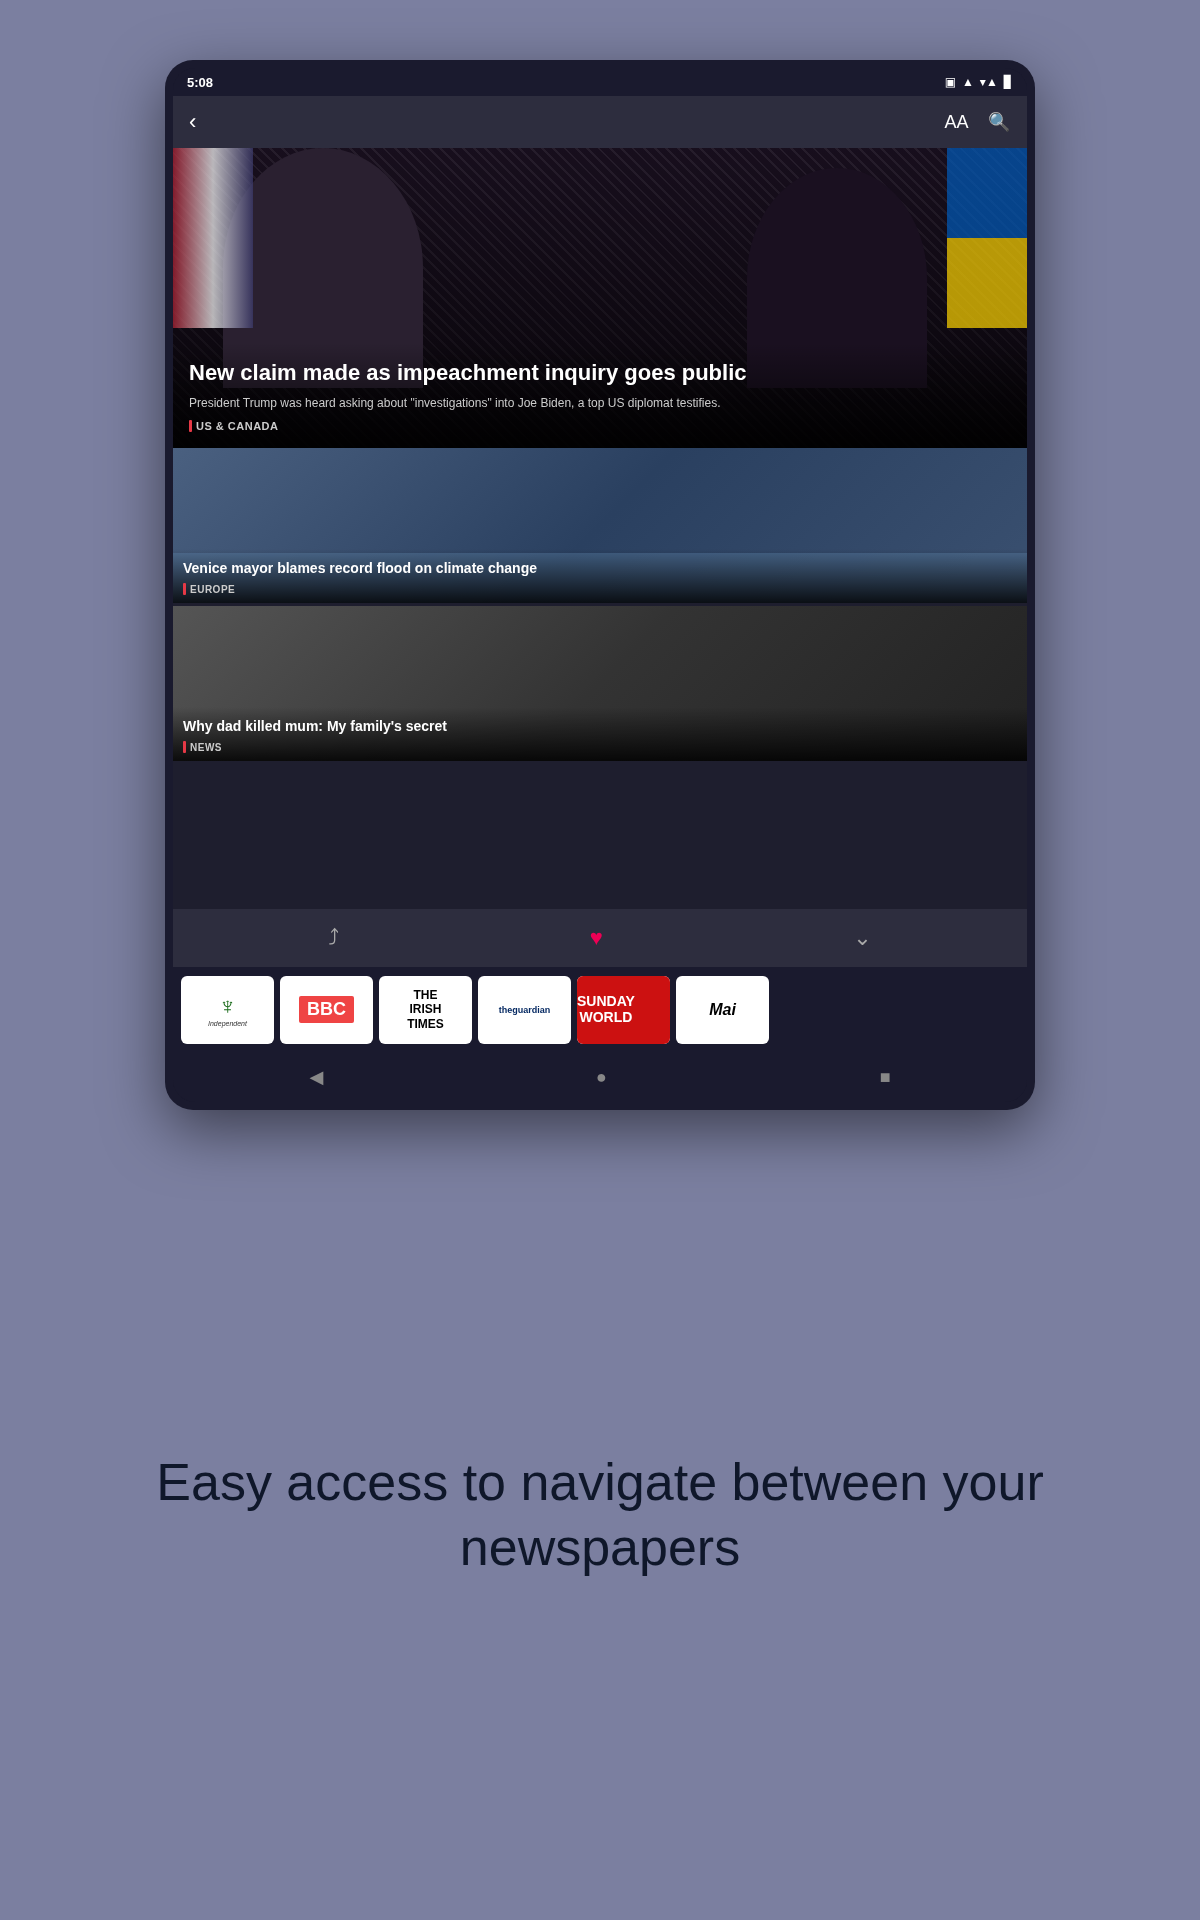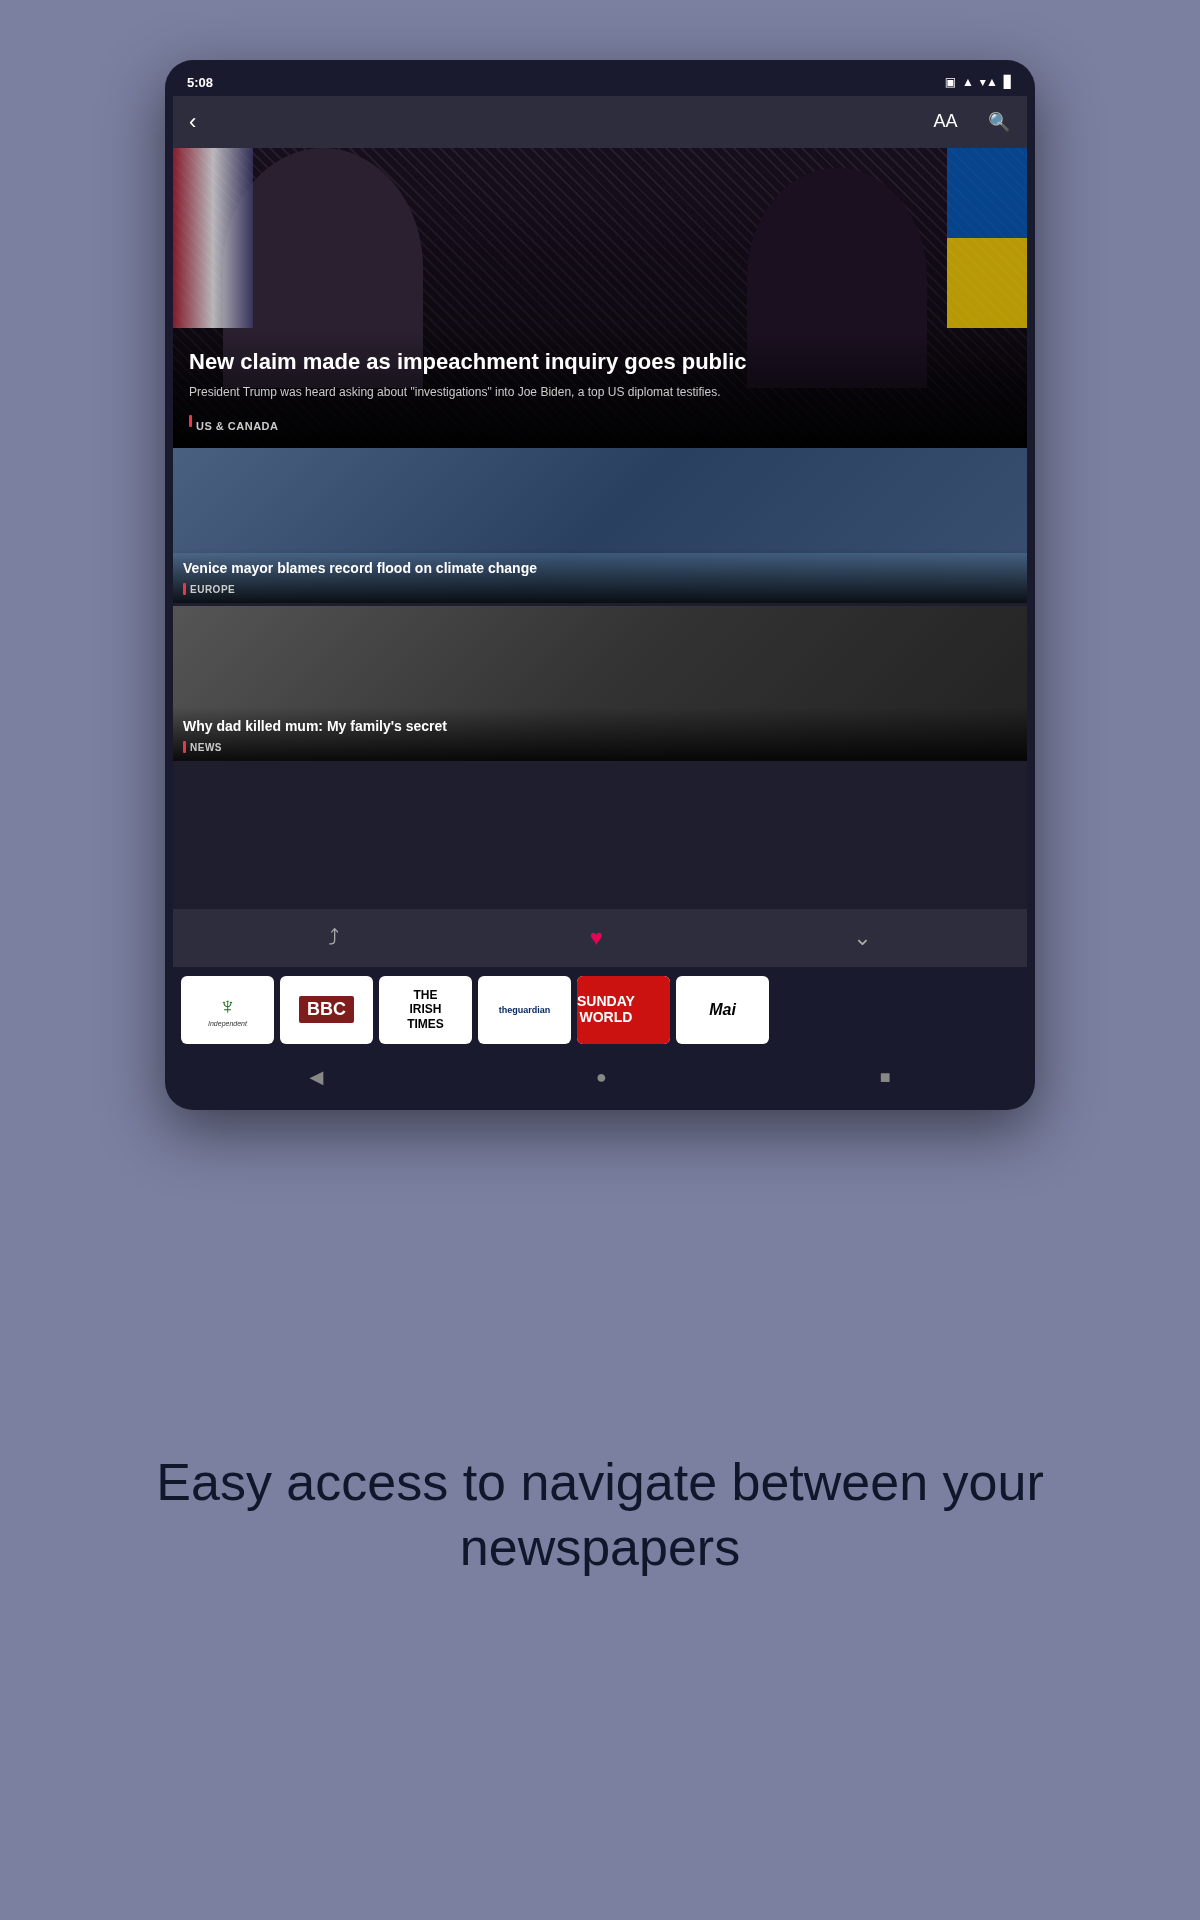--- a/index.html
+++ b/index.html
@@ -69,22 +69,22 @@
       justify-content: space-between;
       padding: 0 16px;
     }
     .browser-back {
       color: white;
       font-size: 22px;
       cursor: pointer;
     }
     .browser-actions {
       display: flex;
-      gap: 31px;
-      align-items: flex-start;
+      gap: 20px;
+      align-items: center;
     }
     .browser-action-icon {
       color: white;
       font-size: 18px;
       cursor: pointer;
     }
 
     
     .content-area {
       flex: 1;
@@ -187,21 +187,20 @@
       width: 3px;
       height: 12px;
       background: #e63946;
       border-radius: 1px;
     }
     .tag-text {
       color: #ccc;
       font-size: 11px;
       letter-spacing: 0.5px;
       font-weight: 600;
-      margin-top: 11px;
     }
 
     
     .news-grid {
       display: grid;
       grid-template-columns: 1fr;
       gap: 3px;
     }
 
     .news-card {
@@ -376,21 +375,21 @@
       font-size: 24px;
       color: #1a6b1a;
     }
     .logo-text {
       font-size: 7px;
       color: #333;
       font-style: italic;
     }
 
     .bbc-logo {
-      background: #7f1d1d;
+      background: #ef4444;
       color: white;
       padding: 3px 8px;
       font-weight: 900;
       font-size: 18px;
       border-radius: 2px;
     }
 
     .irish-times-logo {
       font-size: 12px;
       font-weight: 700;

